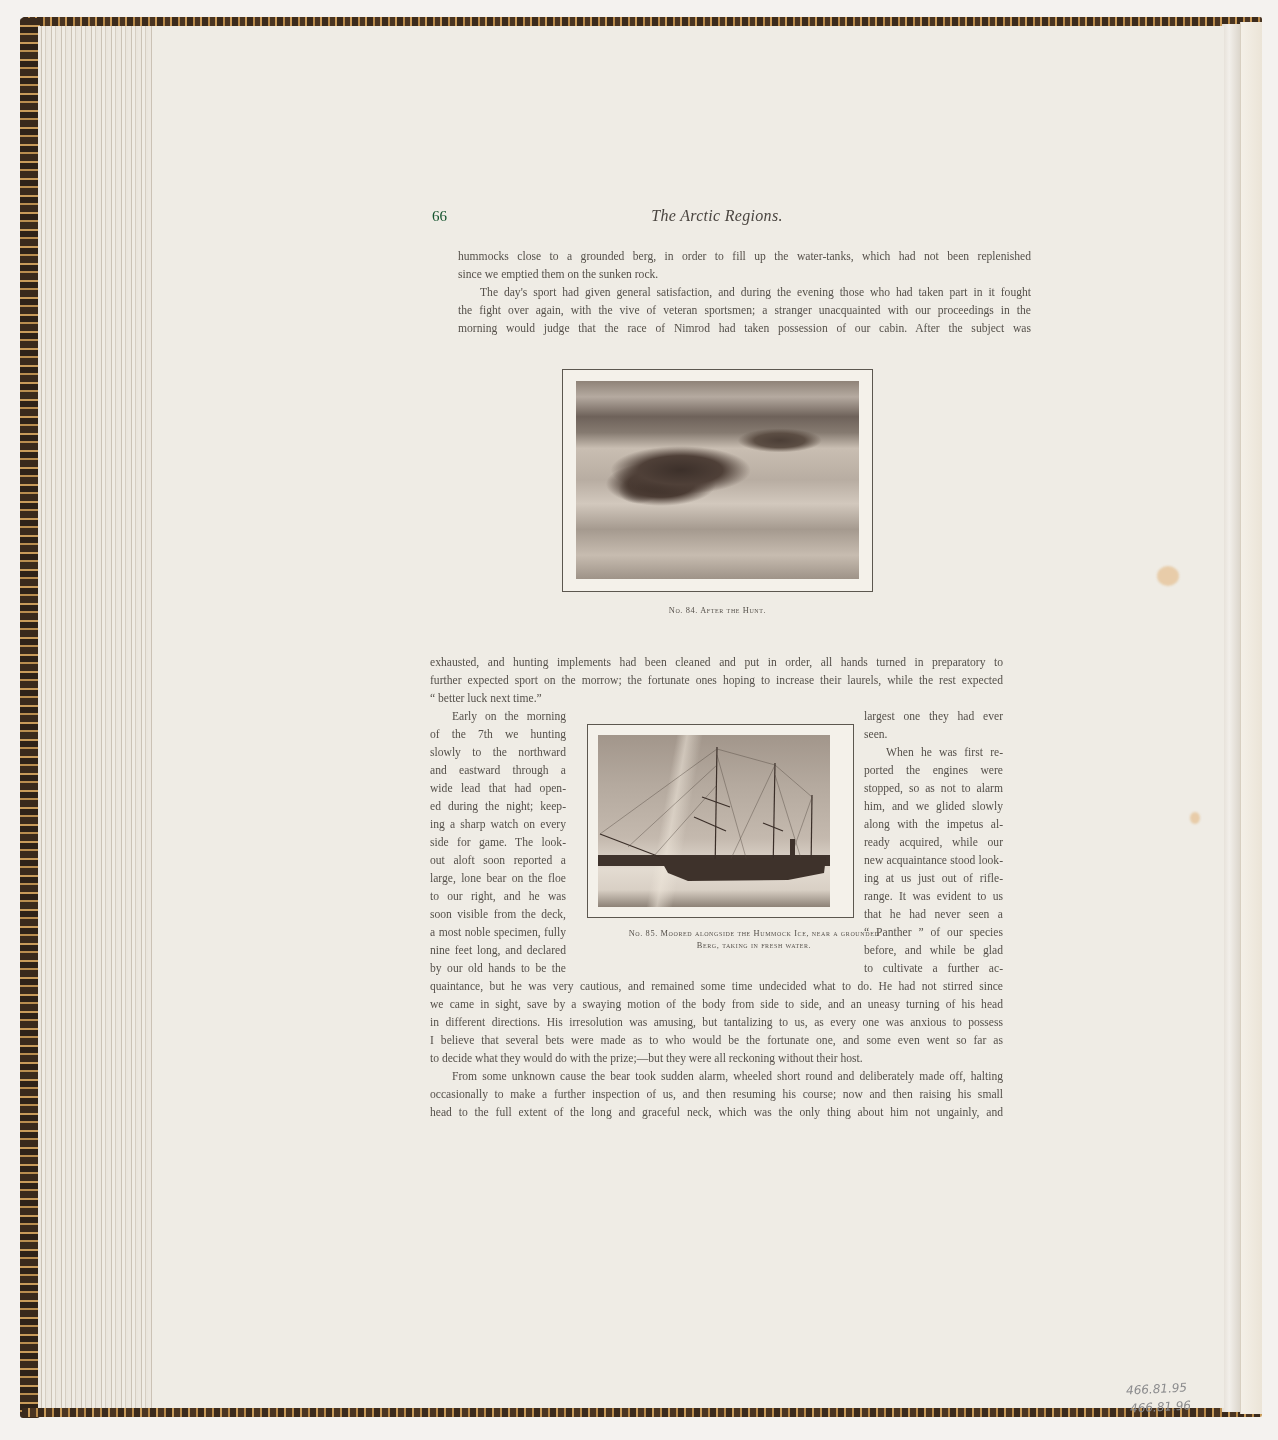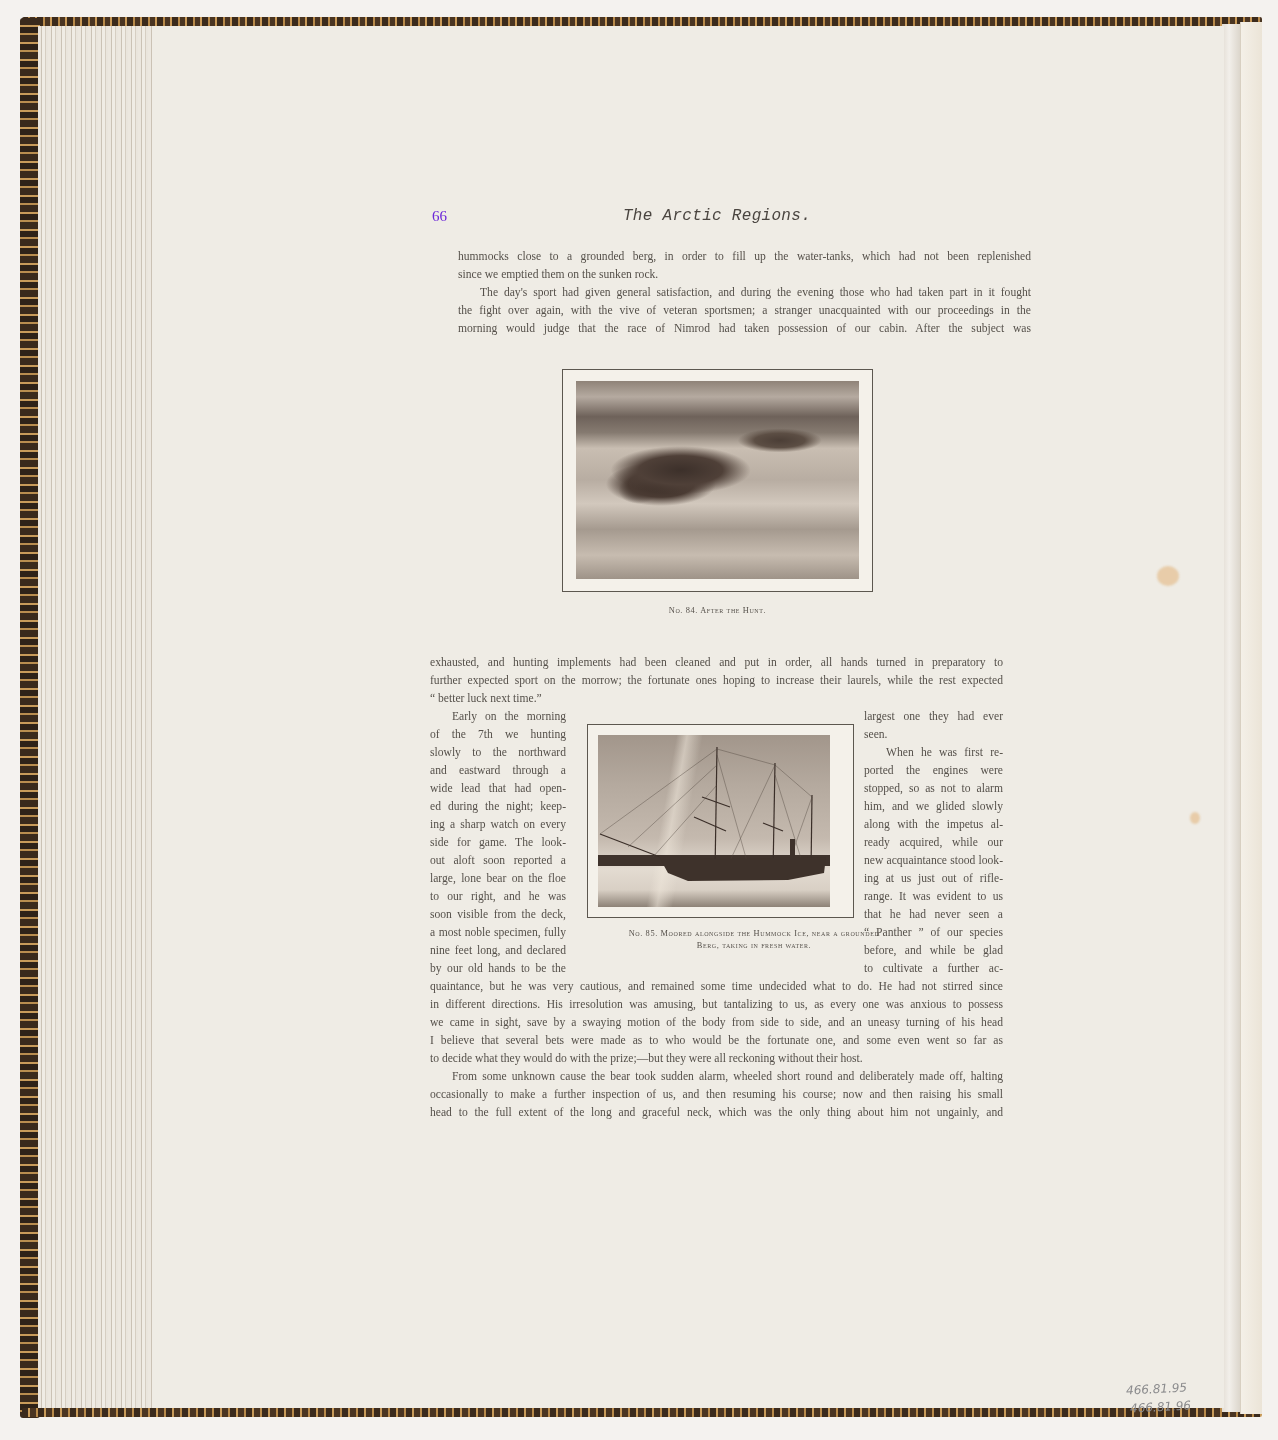--- a/index.html
+++ b/index.html
@@ -38,22 +38,22 @@
     position: absolute; left: 152px; top: 26px; width: 1072px; height: 1382px;
     background: #efece5;
   }
   
   .right-edge-1 { position: absolute; left: 1222px; top: 24px; width: 18px; height: 1388px; background: linear-gradient(90deg, #e3ddd4, #f2efea 40%, #dcd6cc); }
   .right-edge-2 { position: absolute; left: 1240px; top: 22px; width: 22px; height: 1392px; background: linear-gradient(90deg, #f4f0e8, #ebe4d7); border-left: 1px solid #d8d0c2; }
 
   .stain { position: absolute; border-radius: 50%; background: rgba(226, 178, 120, 0.55); filter: blur(1px); }
 
   .running-head { position: absolute; top: 208px; left: 432px; width: 570px; height: 20px; }
-  .folio { position: absolute; left: 0; top: 0; font-size: 15px; color: #6d28d9; }
-  .title { position: absolute; left: 0; width: 100%; text-align: center; top: -1px; font-style: italic; font-size: 16px; color: #4a4540; letter-spacing: 0.3px; font-family: Liberation Mono, monospace; }
+  .folio { position: absolute; left: 0; top: 0; font-size: 15px; color: #14532d; }
+  .title { position: absolute; left: 0; width: 100%; text-align: center; top: -1px; font-style: italic; font-size: 16px; color: #4a4540; letter-spacing: 0.3px; }
 
   .text-block { position: absolute; left: 430px; width: 573px; font-size: 11.6px; line-height: 18px; color: #55504a; }
   .text-block p { text-align: justify; text-align-last: justify; }
   .text-block p.last { text-align-last: left; }
   .indent { text-indent: 22px; }
 
   .plate { position: absolute; border: 1.5px solid #5c574f; background: #f4f1ea; }
   .photo { position: absolute; overflow: hidden; }
   .photo-hunt {
     background:
@@ -185,22 +185,22 @@
   <div>ing at us just out of rifle-</div>
   <div>range.  It was evident to us</div>
   <div>that he had never seen a</div>
   <div>“ Panther ” of our species</div>
   <div>before, and while be glad</div>
   <div>to cultivate a further ac-</div>
 </div>
 
 <div class="text-block" style="top:978px;">
   <p>quaintance, but he was very cautious, and remained some time undecided what to do.  He had not stirred since</p>
+  <p>we came in sight, save by a swaying motion of the body from side to side, and an uneasy turning of his head</p>
   <p>in different directions.  His irresolution was amusing, but tantalizing to us, as every one was anxious to possess</p>
-  <p>we came in sight, save by a swaying motion of the body from side to side, and an uneasy turning of his head</p>
   <p>I believe that several bets were made as to who would be the fortunate one, and some even went so far as</p>
   <p class="last">to decide what they would do with the prize;—but they were all reckoning without their host.</p>
   <p class="indent">From some unknown cause the bear took sudden alarm, wheeled short round and deliberately made off, halting</p>
   <p>occasionally to make a further inspection of us, and then resuming his course; now and then raising his small</p>
   <p>head to the full extent of the long and graceful neck, which was the only thing about him not ungainly, and</p>
 </div>
 
 <div class="pencil" style="left:1126px;top:1382px;">466.81.95</div>
 <div class="pencil" style="left:1130px;top:1400px;">466.81.96</div>
 

